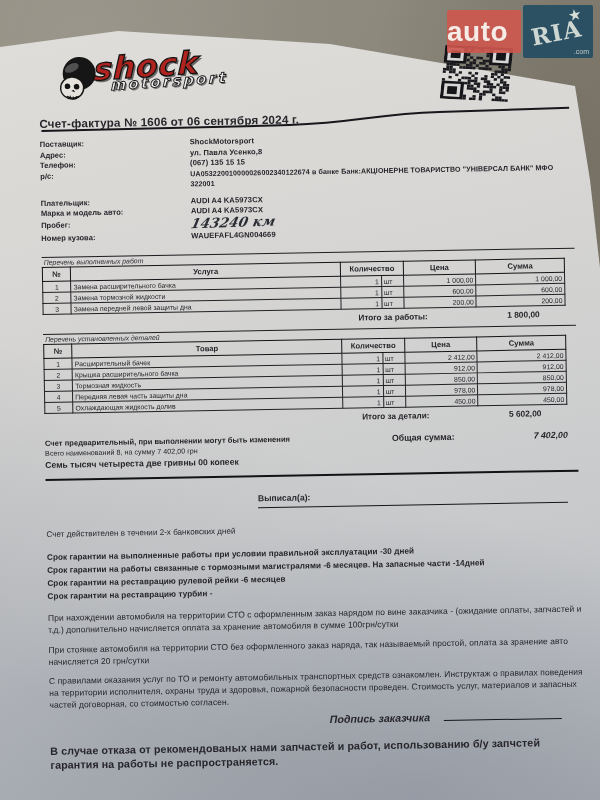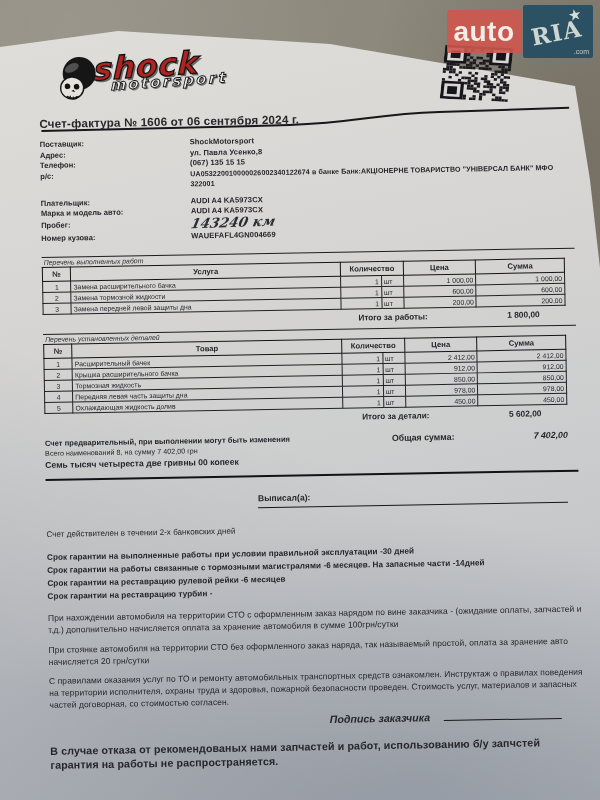--- a/index.html
+++ b/index.html
@@ -38,21 +38,21 @@
     font-family:"DejaVu Sans",sans-serif; font-style:italic; font-weight:bold;
     font-size:14.5px; line-height:13px; color:#ededed; letter-spacing:2.5px;
     -webkit-text-stroke:.9px #141414; text-shadow:1.5px 1.5px 0 rgba(10,10,10,.5);
     margin:-4px 0 0 16px; transform:skewX(-6deg);
   }
   
   .qr{position:absolute; left:404px; top:6px; width:68px; height:54px; transform:rotate(4deg) skewX(-3deg);}
   
   .wm{position:absolute; z-index:5;}
   .wm-auto{left:447px; top:10px; width:74px; height:43px; background:rgba(206,86,78,.9); border-radius:2px;
-    display:flex; align-items:center; justify-content:center;}
+    display:flex; align-items:center; }
   .wm-auto span{font-weight:bold; font-size:28px; color:#f5ece7; letter-spacing:.5px; line-height:1;}
   .wm-ria{left:523px; top:5px; width:70px; height:53px; background:rgba(37,77,98,.93); border-radius:2px;}
   .wm-ria .ria{position:absolute; left:8px; top:14px; font-family:"DejaVu Serif",serif; font-weight:bold;
     font-size:23px; color:#d7ded7; letter-spacing:1px; transform:rotate(-11deg); opacity:.95;}
   .wm-ria .star{position:absolute; right:12px; top:1px; font-size:15px; color:#d7ded7; transform:rotate(-12deg);}
   .wm-ria .dotcom{position:absolute; right:4px; bottom:3px; font-size:7px; color:#c3ccc6;}
   
   .title-row{position:relative; margin-top:66px; height:20px;}
   .title{font-weight:bold; font-size:11.6px; letter-spacing:.2px; position:relative; z-index:2;}
   .title-line{position:absolute; left:0; top:0; width:533px; height:20px; z-index:1;}

